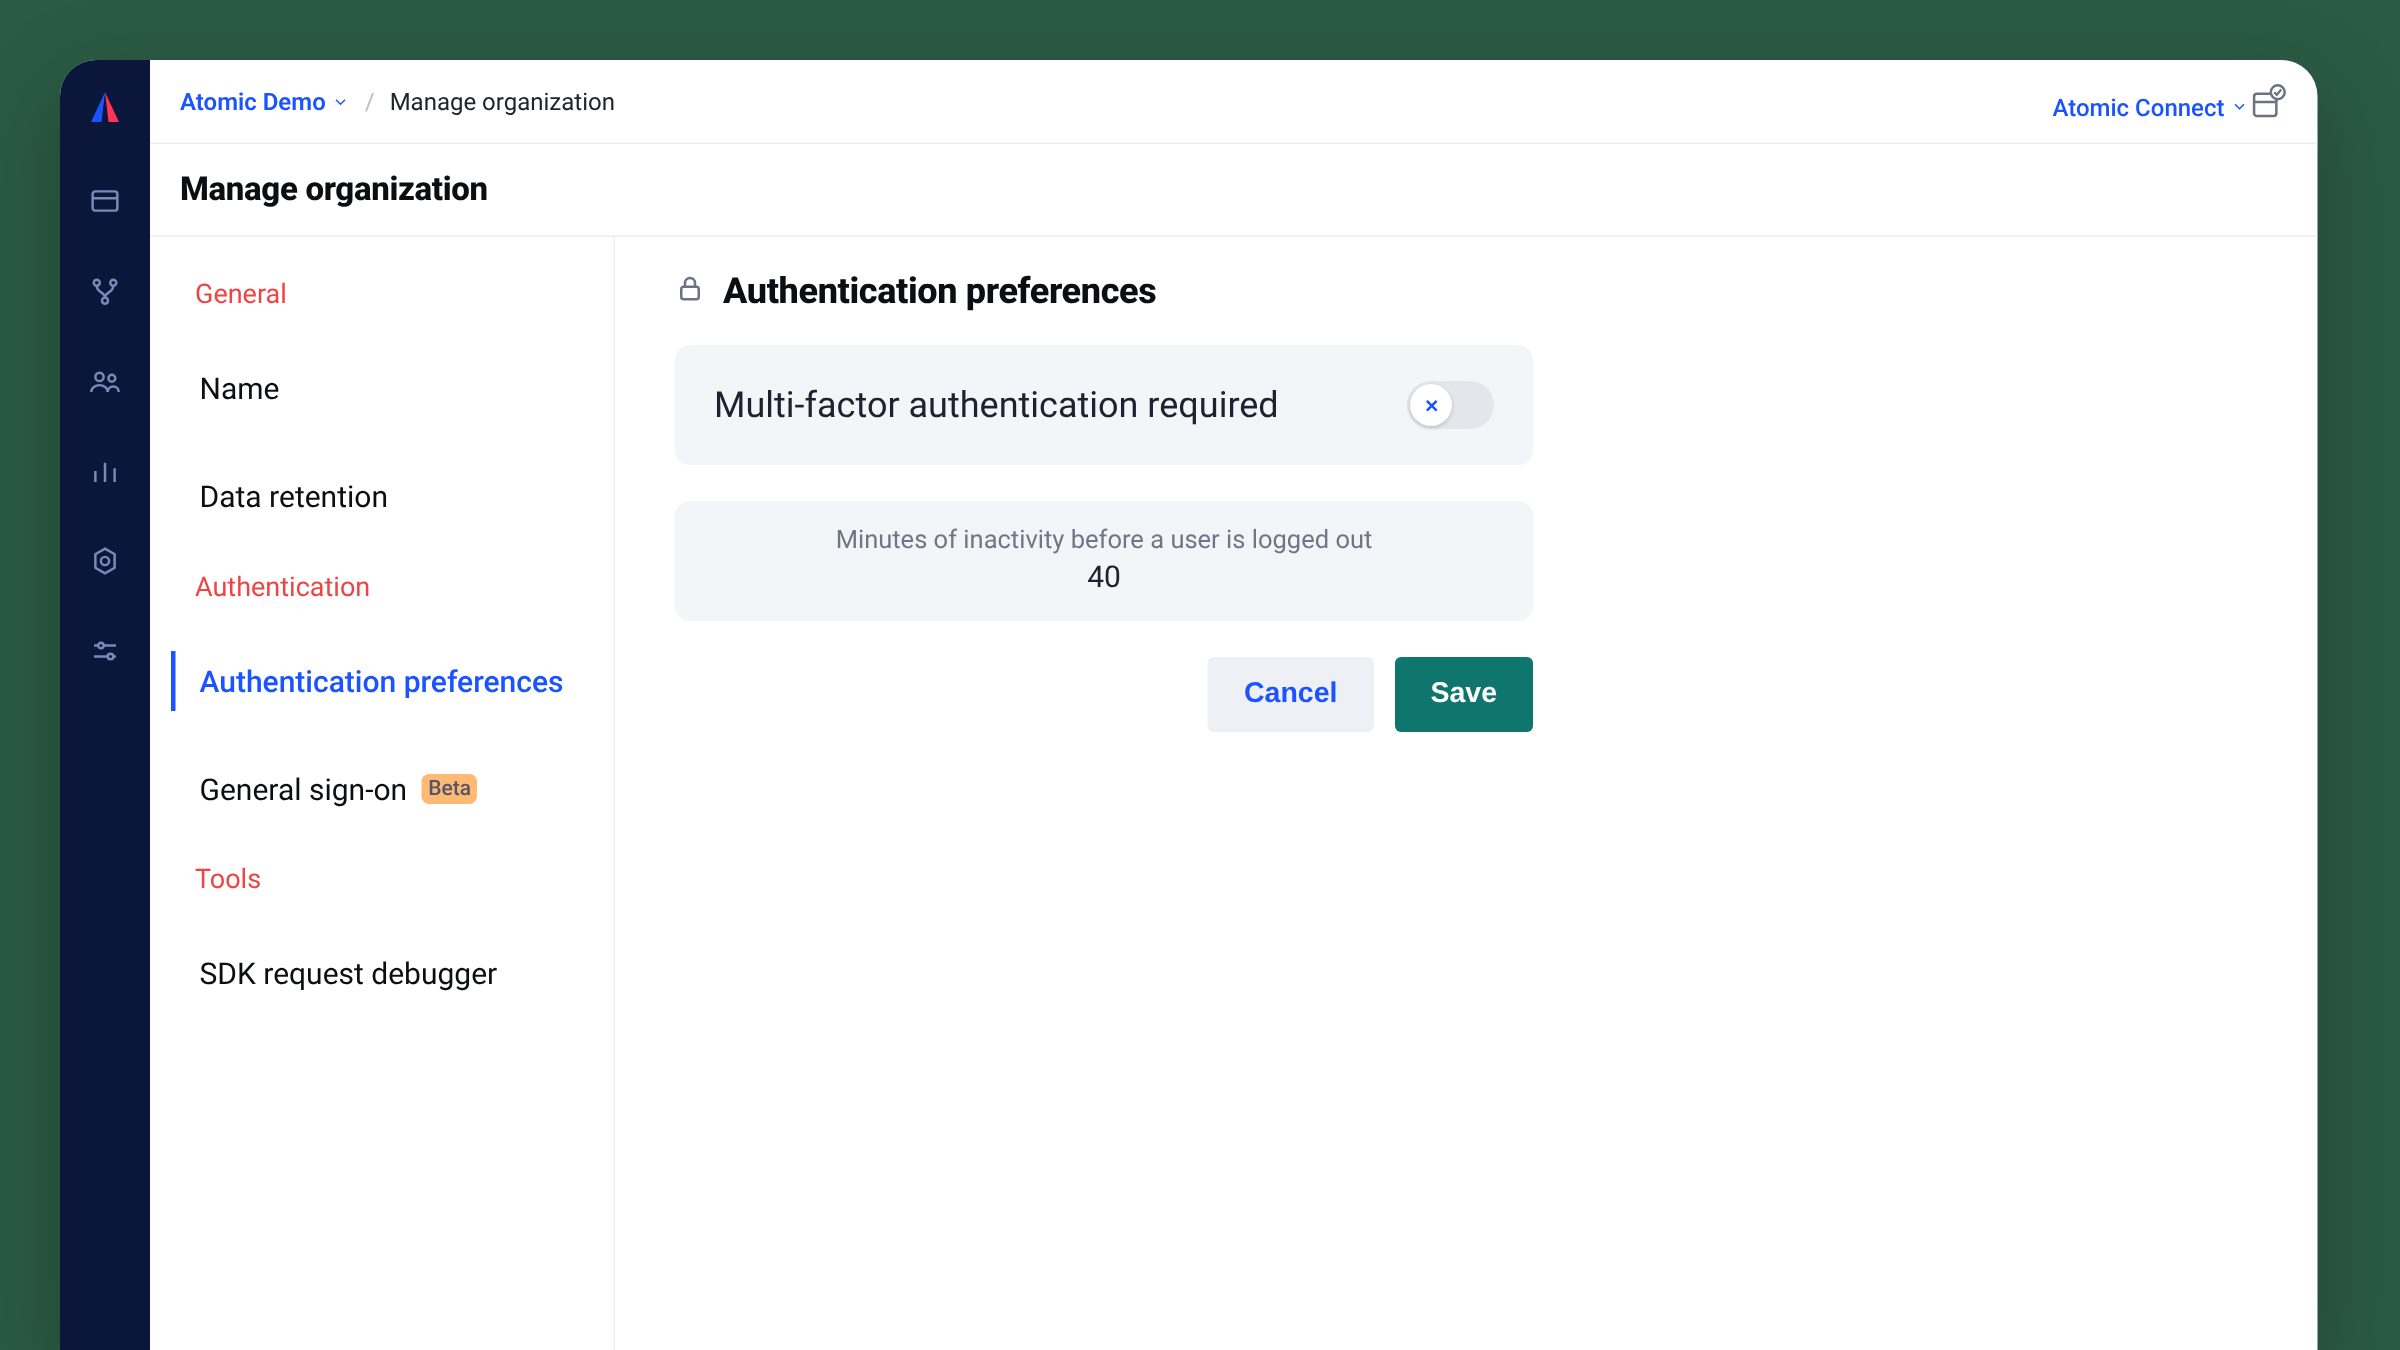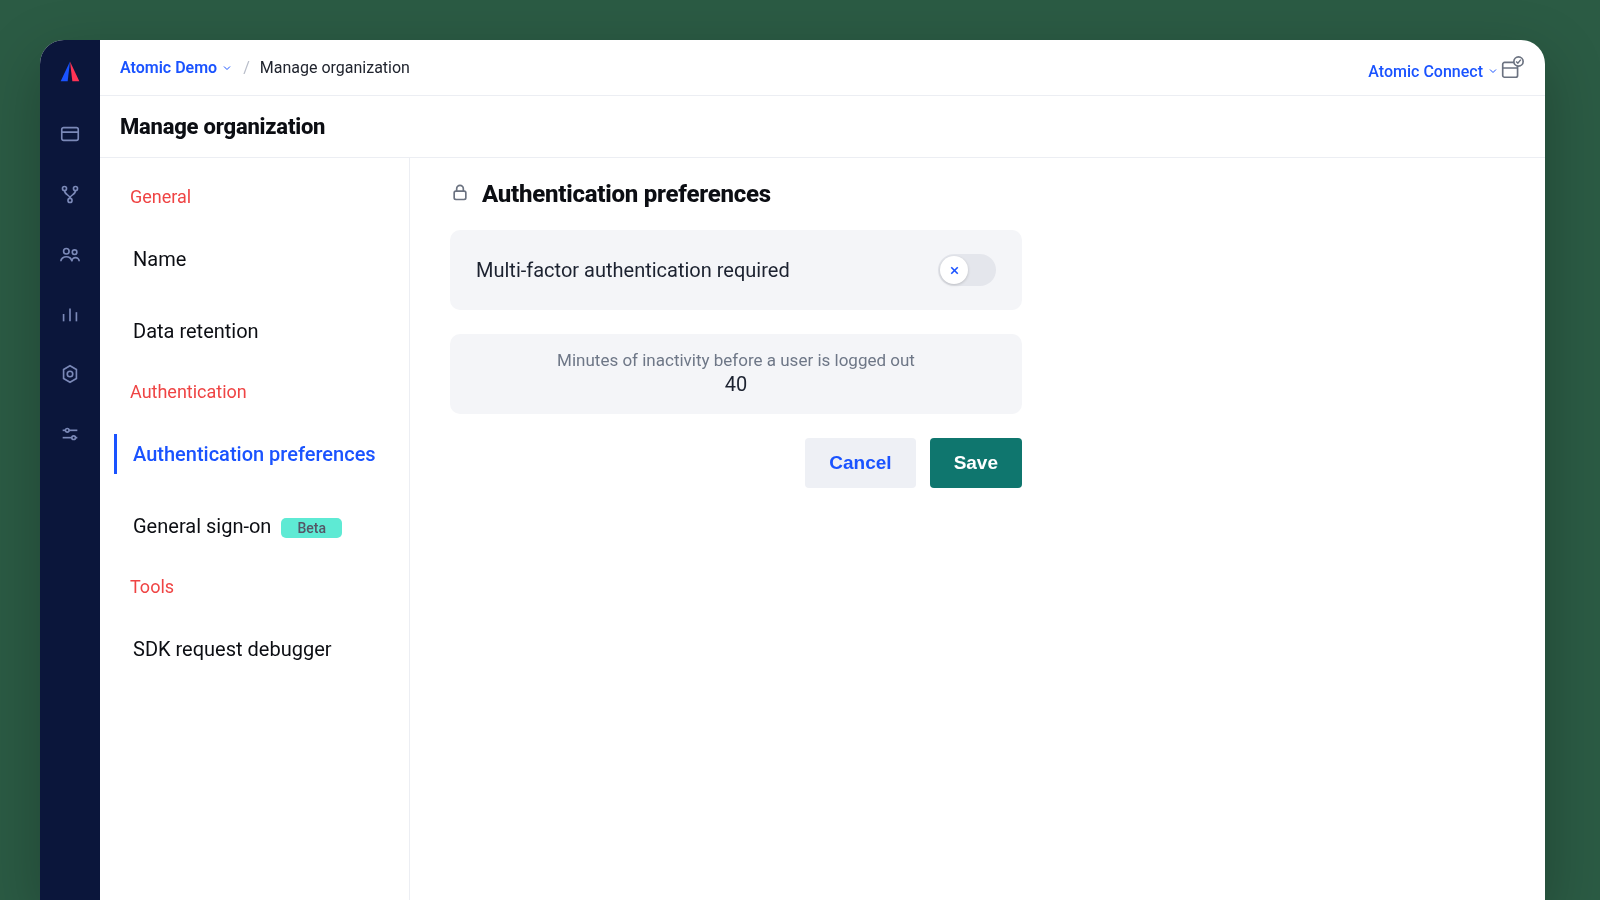--- a/index.html
+++ b/index.html
@@ -56,43 +56,43 @@
     border-right:1px solid #eceef3;
     padding:28px 14px 28px 14px;
   }
   .nav-section-label { color:#ef4444; font-size:18px; margin:0 0 12px 16px; }
   .nav-item {
     font-size:20px;
     color:#0c0e13;
     padding:8px 16px;
     cursor:pointer;
     border-left:3px solid transparent;
-    display:flex; align-items:flex-end; gap:10px;margin-top:32px;
+    display:flex; align-items:center; gap:10px;margin-top:32px;
   }
   .nav-item.active { color:#1a53ff; border-left:3px solid #1a53ff; font-weight:500;}
   .nav-gap { height:30px; }
   .badge {
-    background:#5eead4; color:#556; font-size:14px; font-weight:500;
-    padding:2px 16px; border-radius:5px;
+    background:#fdba74; color:#556; font-size:14px; font-weight:500;
+    padding:2px 4px; border-radius:5px;
   }
   
   .content { flex:1; padding:22px 40px; }
   .section-heading { display:flex; align-items:center; gap:12px; margin-bottom:22px; }
   .section-heading .lock-icon svg { width:20px; height:22px; stroke:#6b7280; }
   .section-heading h2 { font-size:24px; font-weight:800; color:#0c0e13; letter-spacing:-0.01em;}
   .panel-stack { width:572px; display:flex; flex-direction:column; gap:24px; }
   .panel {
     background:#f4f5f8;
     border-radius:10px;
     padding:24px 26px;
     display:flex;
     align-items:center;
     justify-content:space-between;
   }
-  .panel .panel-label { font-size:20px; color:#1c2230; }
+  .panel .panel-label { font-size:24px; color:#1c2230; }
   .panel.input-panel { flex-direction:column; align-items:center; padding:16px 26px 18px 26px; }
   .panel.input-panel .field-label { font-size:17px; color:#6e7787; margin-bottom:2px;}
   .panel.input-panel .field-value { font-size:20px; color:#1c2230; }
   
   .toggle {
     width:58px; height:32px; background:#e4e6ec; border-radius:16px;
     position:relative; cursor:pointer;
   }
   .toggle .knob {
     position:absolute; top:2px; left:2px; width:28px; height:28px;

